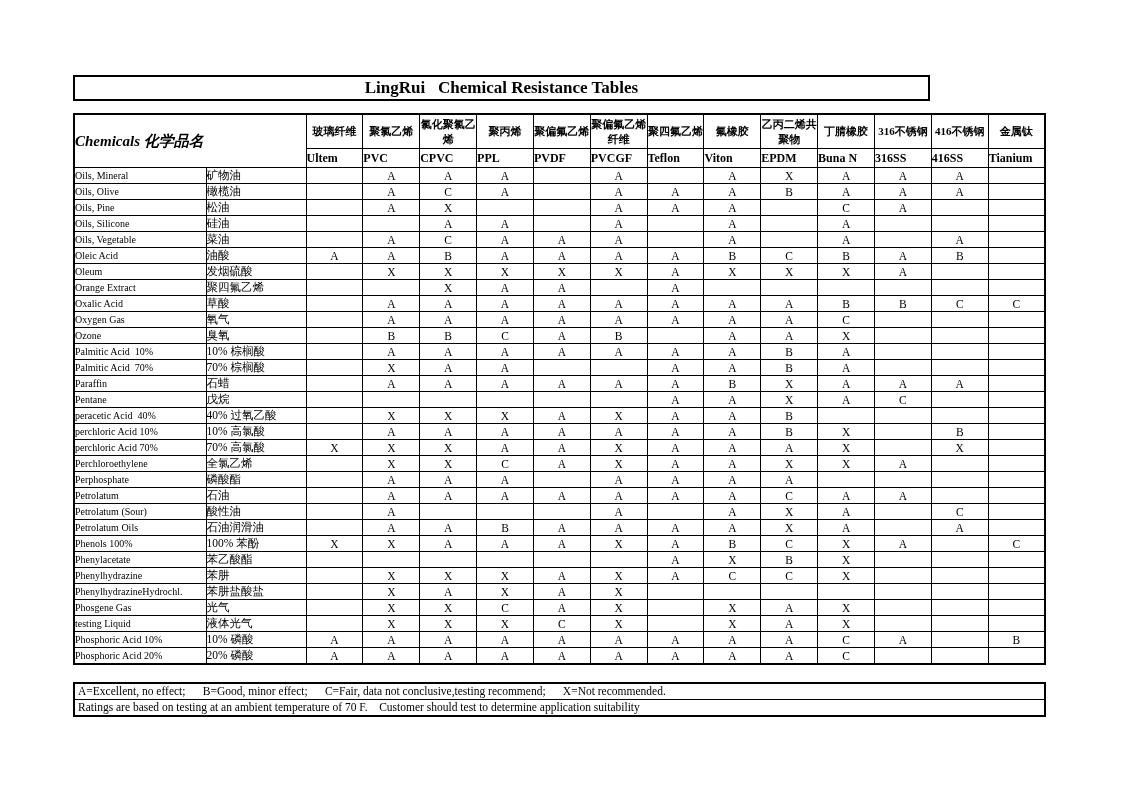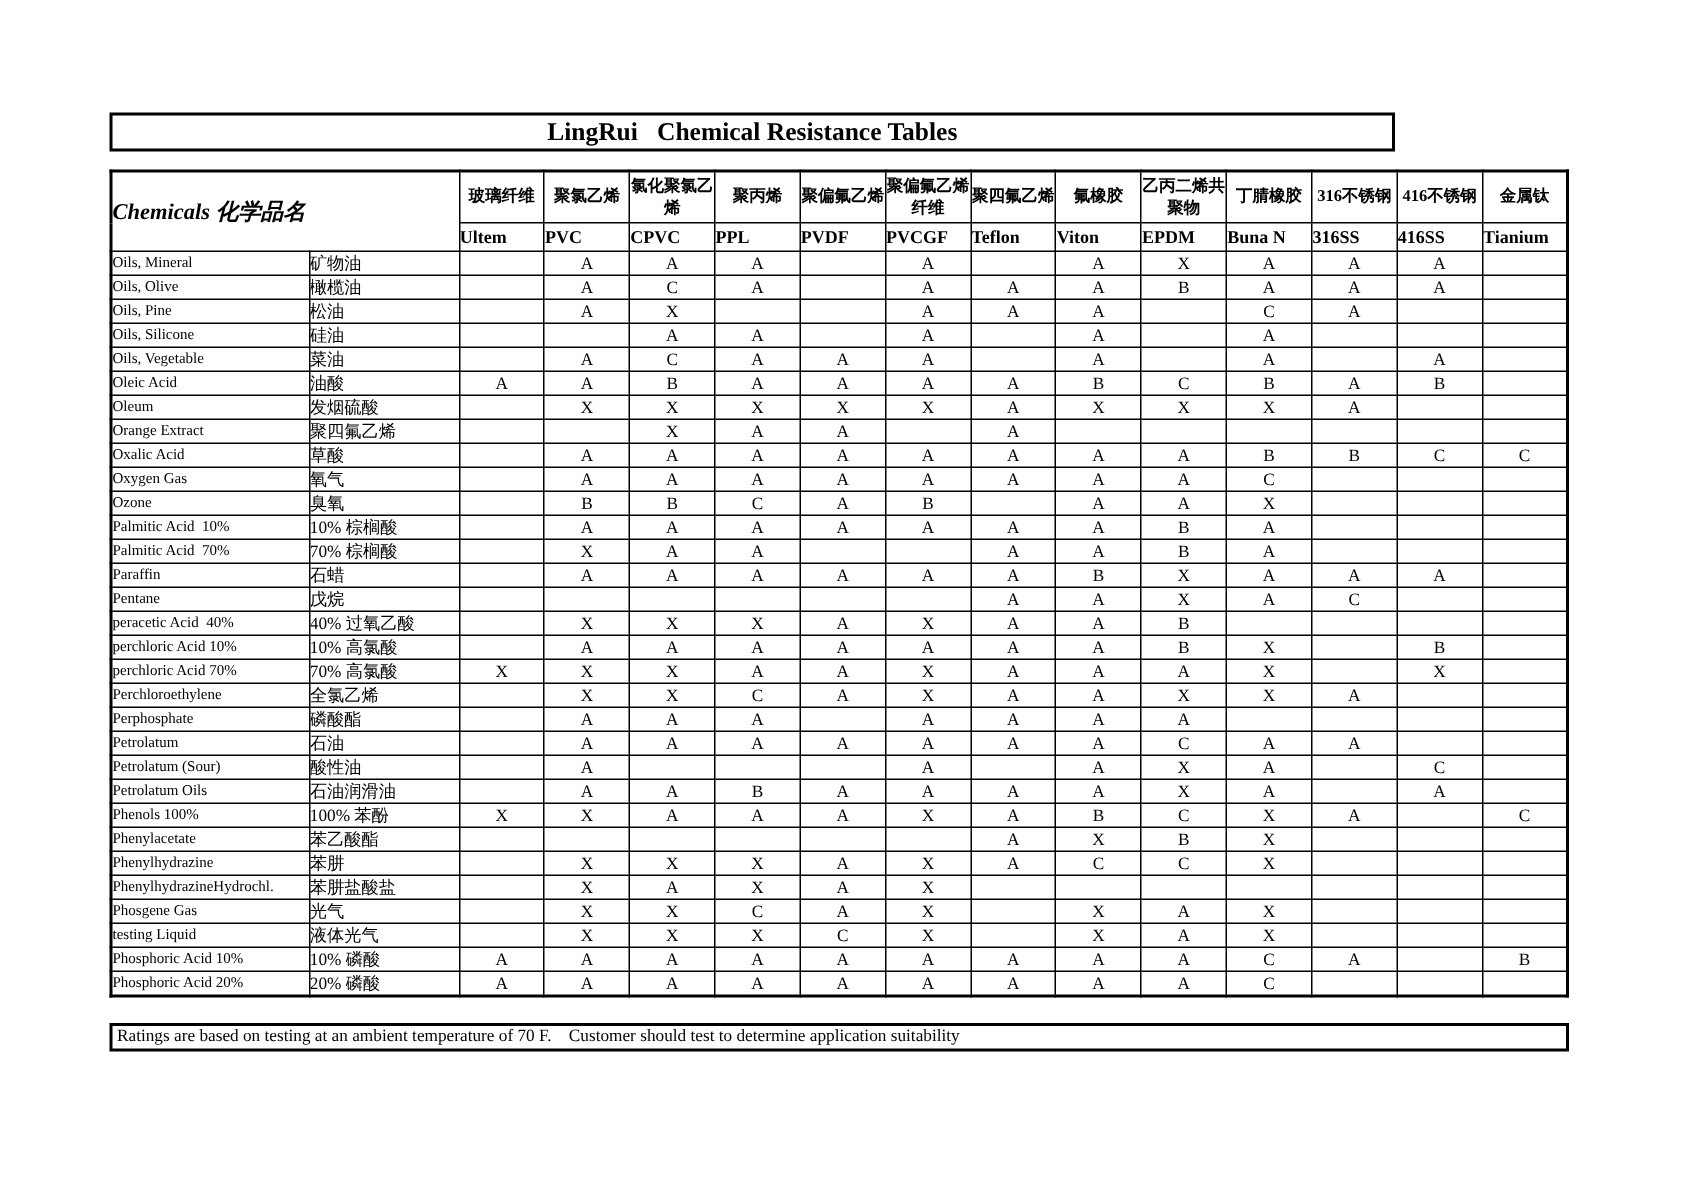--- a/index.html
+++ b/index.html
@@ -618,16 +618,17 @@
           <td class="rate">A</td>
           <td class="rate">C</td>
           <td class="rate"></td>
           <td class="rate"></td>
           <td class="rate"></td>
         </tr>
       </tbody>
   </table>
 
   <div class="notes">
+    <div class="note-line">A=Excellent, no effect;      B=Good, minor effect;      C=Fair, data not conclusive,testing recommend;      X=Not recommended.</div>
     <div class="note-line">Ratings are based on testing at an ambient temperature of 70 F.    Customer should test to determine application suitability</div>
   </div>
 
 </div>
 
 </body></html>

